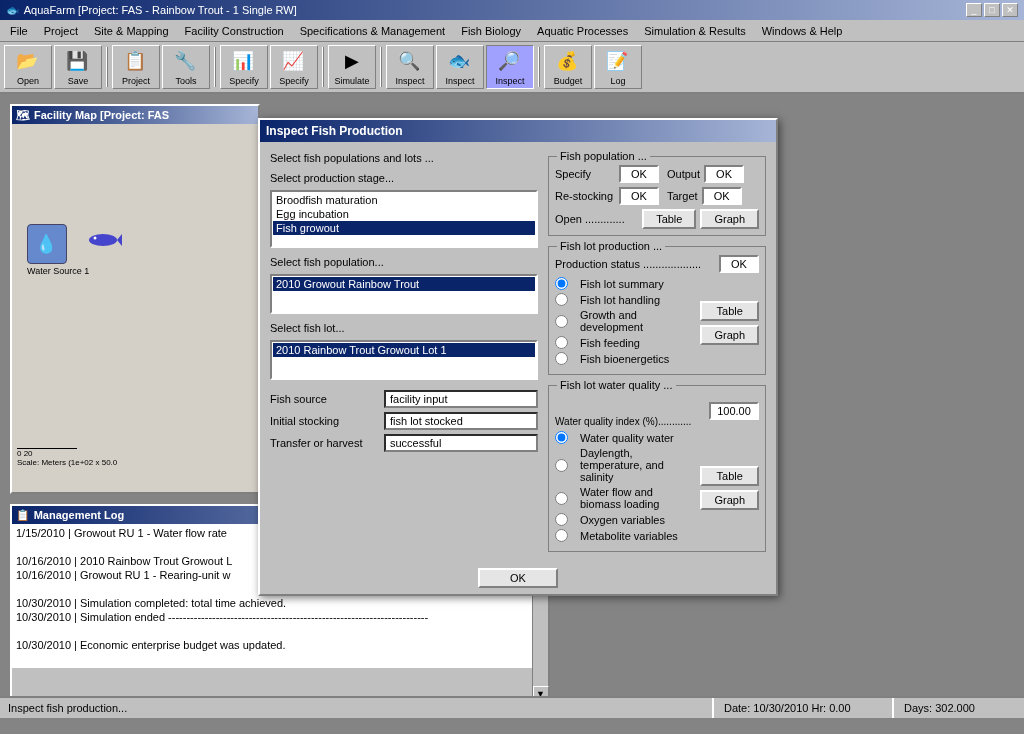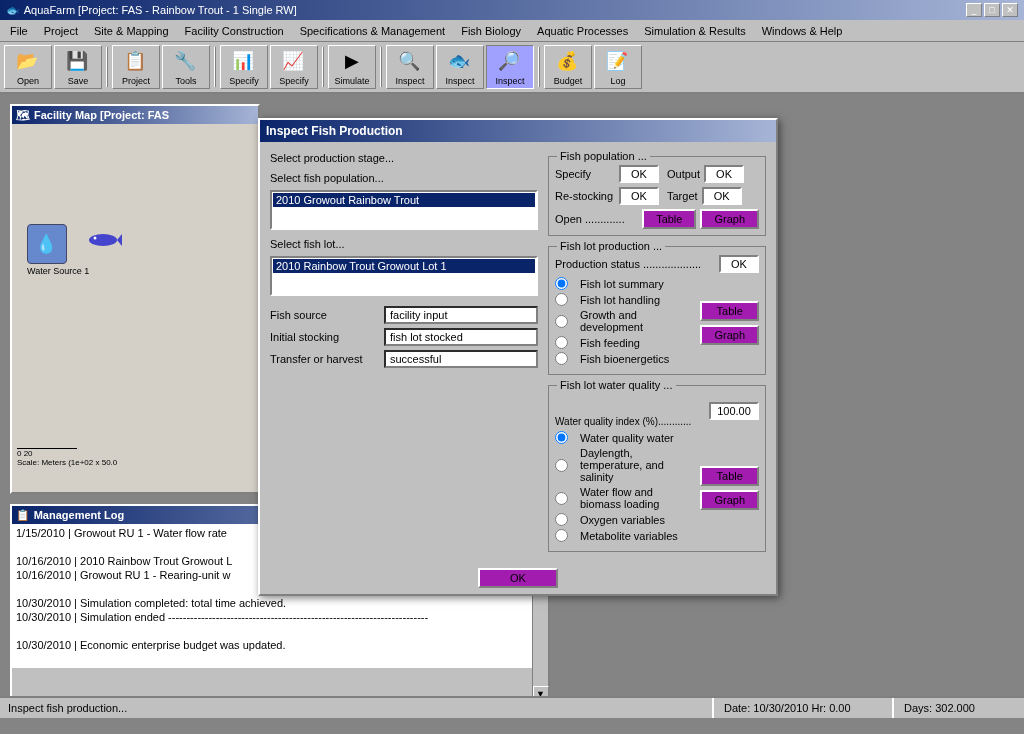--- a/index.html
+++ b/index.html
@@ -237,21 +237,21 @@
       background: white;
       padding: 1px 4px;
       font-size: 11px;
       min-width: 40px;
       text-align: center;
     }
 
     .btn-win {
       border: 2px solid;
       border-color: #fff #808080 #808080 #fff;
-      background: #a21caf;
+      background: #e5e5e5;
       padding: 2px 12px;
       font-size: 11px;
       cursor: pointer;
       min-width: 50px;
       text-align: center;
     }
 
     .radio-option {
       display: flex;
       align-items: center;
@@ -482,22 +482,28 @@
     </div>
   </div>
 
   <div class="modal">
     <div class="modal-title">
       <span>Inspect Fish Production</span>
     </div>
     <div class="modal-body">
 
       <div class="left-panel">
+        <div class="section-label">Select fish populations and lots ...</div>
 
         <div style="font-size:11px;">Select production stage...</div>
+        <div class="list-box" style="height:58px;">
+          <div class="list-item">Broodfish maturation</div>
+          <div class="list-item">Egg incubation</div>
+          <div class="list-item selected">Fish growout</div>
+        </div>
 
         <div style="font-size:11px;margin-top:2px;">Select fish population...</div>
         <div class="list-box" style="height:40px;">
           <div class="list-item selected">2010 Growout Rainbow Trout</div>
         </div>
 
         <div style="font-size:11px;margin-top:2px;">Select fish lot...</div>
         <div class="list-box" style="height:40px;">
           <div class="list-item selected">2010 Rainbow Trout Growout Lot 1</div>
         </div>

